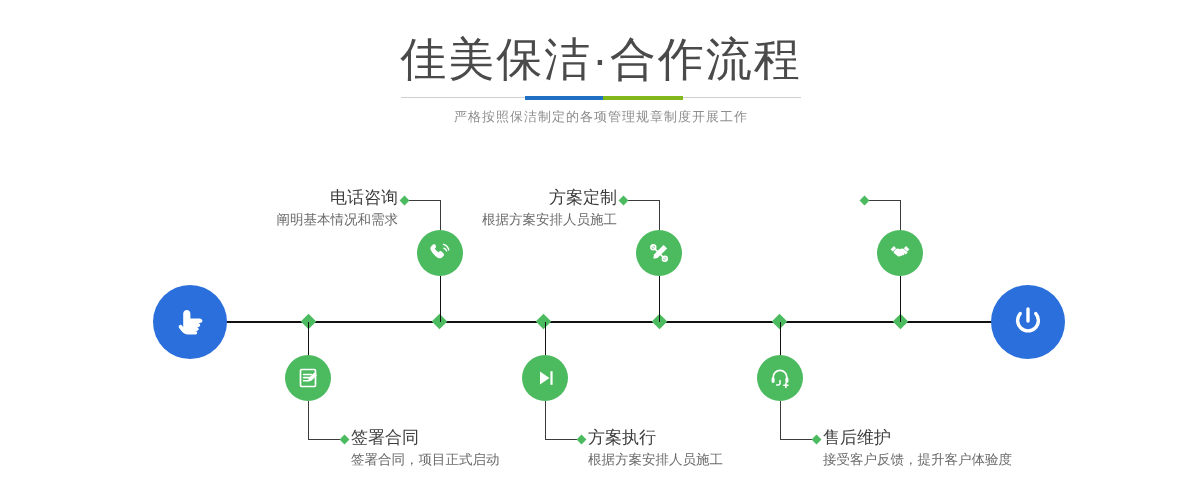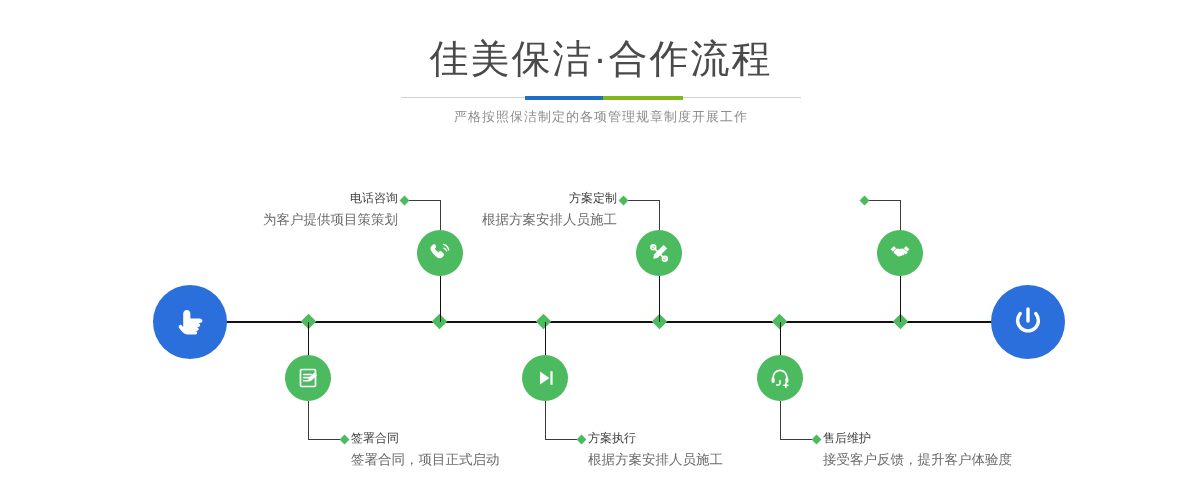--- a/index.html
+++ b/index.html
@@ -9,21 +9,21 @@
     font-family:"Liberation Sans","DejaVu Sans",sans-serif;
     overflow:hidden;
     position:relative;
   }
   .stage{position:absolute;left:0;top:0;width:1202px;height:502px;}
 
   
   .header{position:absolute;left:0;top:0;width:1202px;text-align:center;}
   .title{
     position:absolute;left:0;top:36px;width:1202px;
-    font-size:39px;line-height:46px;
+    font-size:46px;line-height:46px;
     color:#4a4a4a;letter-spacing:2px;font-weight:400;
   }
   .divider{
     position:absolute;left:401px;top:96px;width:400px;height:4px;
   }
   .divider .grey-line{
     position:absolute;left:0;top:1px;width:400px;height:1px;background:#cfcfcf;
   }
   .divider .seg-blue{
     position:absolute;left:124px;top:0;width:78px;height:4px;background:#1f6fc4;
@@ -69,21 +69,21 @@
   .conn-v{position:absolute;width:1px;background:#3b3b3b;}
   .conn-h{position:absolute;height:1px;background:#3b3b3b;}
   .conn-dot{
     position:absolute;width:7px;height:7px;background:#4cbb5f;
     transform:rotate(45deg);
   }
 
   
   .label{position:absolute;}
   .label .lbl-title{
-    font-size:12px;line-height:22px;color:#3d3d3d;white-space:nowrap;
+    font-size:17px;line-height:22px;color:#3d3d3d;white-space:nowrap;
   }
   .label .lbl-desc{
     font-size:13.5px;line-height:21px;color:#6a6a6a;white-space:nowrap;
   }
   .label.above{text-align:right;}
   .label.below{text-align:left;}
 </style>
 </head>
 <body>
 
@@ -138,21 +138,21 @@
         <path d="M17.4 5.4a7.6 7.6 0 0 1 5.3 5.3" stroke="#ffffff" stroke-width="1.5" fill="none" stroke-linecap="round"></path>
         <path d="M17.9 9.2a4 4 0 0 1 2.7 2.7" stroke="#ffffff" stroke-width="1.5" fill="none" stroke-linecap="round"></path>
       </svg>
     </span>
   </div>
   <div class="conn-v" style="left:440px;top:200px;height:30px;"></div>
   <div class="conn-h" style="left:406px;top:200px;width:35px;"></div>
   <div class="conn-dot" style="left:401px;top:197px;"></div>
   <div class="label above" style="left:186px;top:187px;width:212px;">
     <div class="lbl-title">电话咨询</div>
-    <div class="lbl-desc">为客户提供项目策策划</div>
+    <div class="lbl-desc">阐明基本情况和需求</div>
   </div>
 
   <div class="stem" style="left:308px;top:322px;height:33px;"></div>
   <div class="node" style="left:285px;top:355px;">
     <span>
       <svg width="28" height="28" viewBox="0 0 28 28">
         <rect x="6.5" y="5.5" width="15" height="17" rx="1.2" stroke="#ffffff" stroke-width="1.7" fill="none"></rect>
         <path d="M9.6 10.5h8M9.6 13.6h8M9.6 16.7h5" stroke="#ffffff" stroke-width="1.6" stroke-linecap="round"></path>
         <path fill="#ffffff" d="M20.3 8.6l2.6 2.6-5.6 5.6-3.2 0.6 0.6-3.2z"></path>
       </svg>

